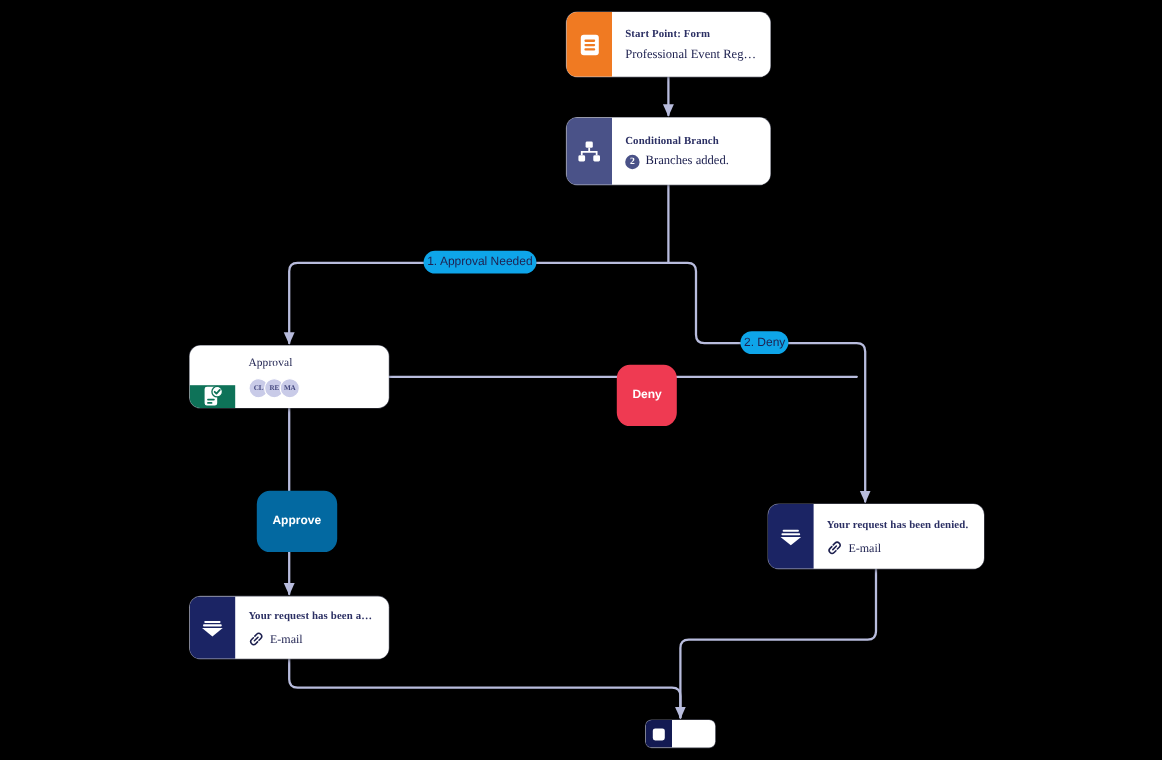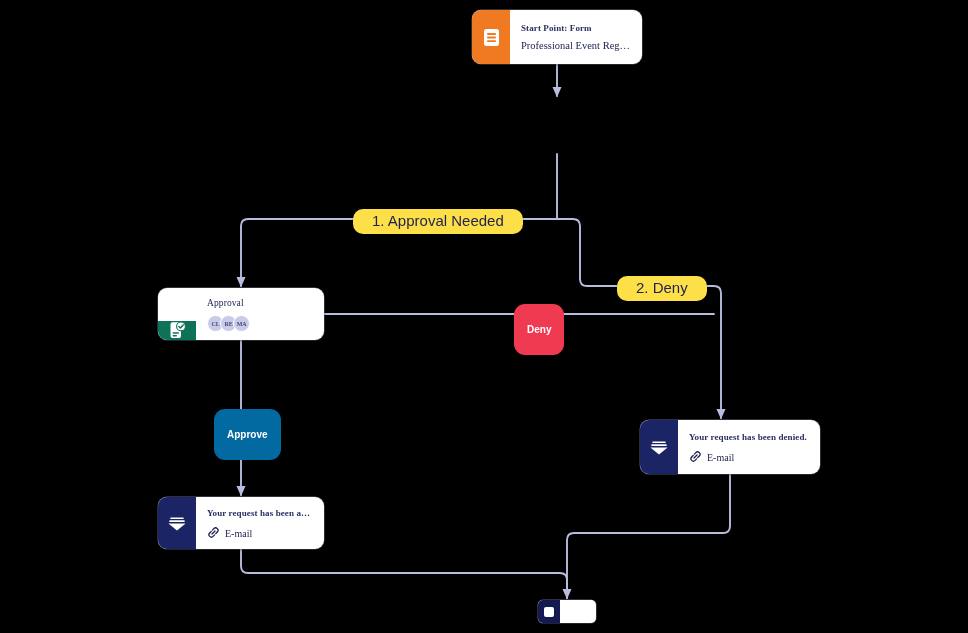--- a/index.html
+++ b/index.html
@@ -144,25 +144,25 @@
     width: 10px; height: 10px;
     background: #ffffff;
     border-radius: 2px;
   }
   #node-end .body { padding: 0 0 0 7px; }
   #node-end .title { font-size: 11px; font-weight: bold; color: #1b2464; letter-spacing: 0.3px; margin-left: 44px; }
 
   
   .edge-label {
     position: absolute;
-    background: #fde047;
+    background: #0ea5e9;
     border-radius: 10px;
-    font-size: 15px;
+    font-size: 10px;
     color: #1f2150;
-    padding: 4px 19px;
+    padding: 4px 3px;
     white-space: nowrap;
     box-shadow: 0 1px 2px rgba(0,0,0,0.35);
     line-height: 1.1;
   }
   #label-approval-needed { left: 353px; top: 209px; }
   #label-deny-branch     { left: 617px; top: 276px; }
 
   .edge-chip {
     position: absolute;
     border-radius: 11px;
@@ -223,20 +223,37 @@
         <rect x="4" y="8.6" width="9" height="1.9" rx="0.9" fill="#f07a22"></rect>
         <rect x="4" y="12.2" width="9" height="1.9" rx="0.9" fill="#f07a22"></rect>
       </svg>
     </div>
     <div class="body">
       <div class="title">Start Point: Form</div>
       <div class="subtitle">Professional Event Registr...</div>
     </div>
   </div>
 
+  <div class="node" id="node-branch">
+    <div class="icon-pane pane-slate">
+      <svg width="20" height="19" viewBox="0 0 20 19">
+        <rect x="7" y="1" width="6" height="5.2" rx="1.2" fill="#ffffff"></rect>
+        <rect x="1" y="12.4" width="5.6" height="5.2" rx="1.2" fill="#ffffff"></rect>
+        <rect x="13.4" y="12.4" width="5.6" height="5.2" rx="1.2" fill="#ffffff"></rect>
+        <path d="M10 6.2 L10 9.6 M3.8 12.4 L3.8 9.6 L16.2 9.6 L16.2 12.4" stroke="#ffffff" stroke-width="1.5" fill="none"></path>
+      </svg>
+    </div>
+    <div class="body">
+      <div class="title">Conditional Branch</div>
+      <div class="sub-row">
+        <span class="branch-badge">2</span>
+        <span class="branch-text">Branches added.</span>
+      </div>
+    </div>
+  </div>
 
   <div class="node" id="node-approval">
     <div class="icon-pane pane-green">
       <svg width="19" height="19" viewBox="0 0 19 19">
         <path d="M2.5 3.2 A2 2 0 0 1 4.5 1.2 L11 1.2 A2 2 0 0 1 13 3.2 L13 15 A2 2 0 0 1 11 17 L4.5 17 A2 2 0 0 1 2.5 15 Z" fill="#ffffff"></path>
         <rect x="4.6" y="11.2" width="6.4" height="1.5" rx="0.7" fill="#0e7258"></rect>
         <rect x="4.6" y="14" width="4.4" height="1.5" rx="0.7" fill="#0e7258"></rect>
         <circle cx="13" cy="5.4" r="4.4" fill="#ffffff" stroke="#0e7258" stroke-width="1.1"></circle>
         <path d="M10.9 5.5 L12.4 7 L15.2 3.9" stroke="#0e7258" stroke-width="1.5" fill="none" stroke-linecap="round" stroke-linejoin="round"></path>
       </svg>

